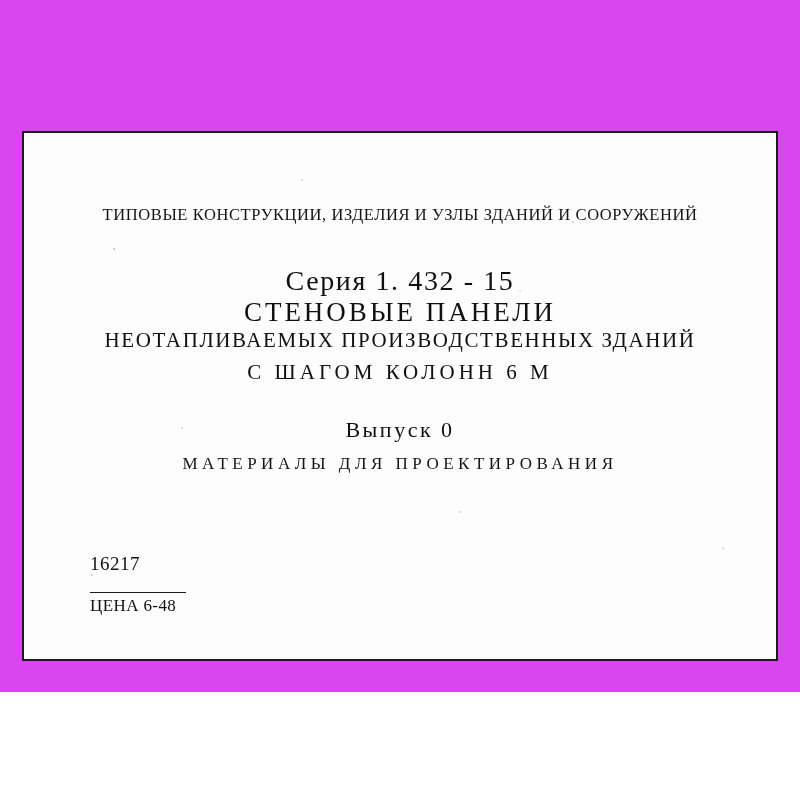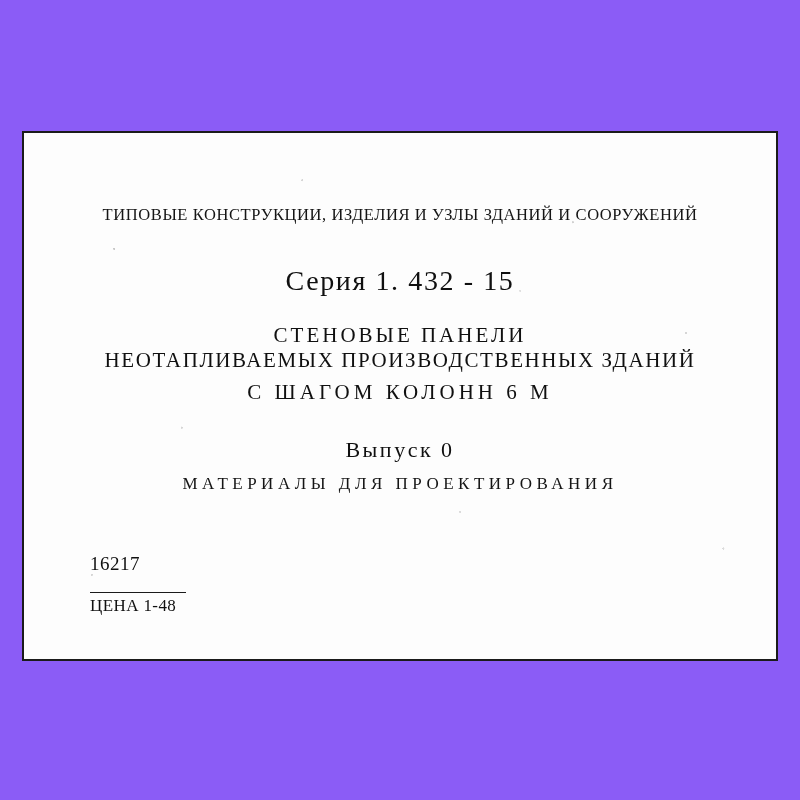--- a/index.html
+++ b/index.html
@@ -11,22 +11,22 @@
     overflow: hidden;
   }
   body {
     font-family: "Liberation Serif", serif;
     color: #1a1a1a;
   }
 
   .page {
     position: relative;
     width: 800px;
-    height: 800px;
-    background: #8b5cf6;
+    height: 692px;
+    background: #d946ef;
   }
 
   
   .card {
     position: absolute;
     left: 22px;
     top: 131px;
     width: 756px;
     height: 530px;
     border: 2px solid #1b1b1b;
@@ -70,22 +70,21 @@
   }
 
   .line-series {
     margin-top: 40px;
     font-size: 28px;
     letter-spacing: 1.6px;
     color: #101010;
   }
 
   .line-title1 {
-    margin-top: 26px;
-    font-size: 21px;
+    font-size: 27px;
     letter-spacing: 3px;
     color: #101010;
   }
 
   .line-title2 {
     margin-top: 0;
     font-size: 21px;
     letter-spacing: 1.6px;
     color: #101010;
   }
@@ -161,18 +160,18 @@
 
       <div class="line-issue">Выпуск 0</div>
 
       <div class="line-issue-sub">МАТЕРИАЛЫ ДЛЯ ПРОЕКТИРОВАНИЯ</div>
 
     </div>
 
     <div class="stamp">
       <div class="stamp-code">16217</div>
       <div class="stamp-rule"></div>
-      <div class="stamp-price">ЦЕНА 1-48</div>
+      <div class="stamp-price">ЦЕНА 6-48</div>
     </div>
 
   </div>
 
 </div>
 
 </body></html>

